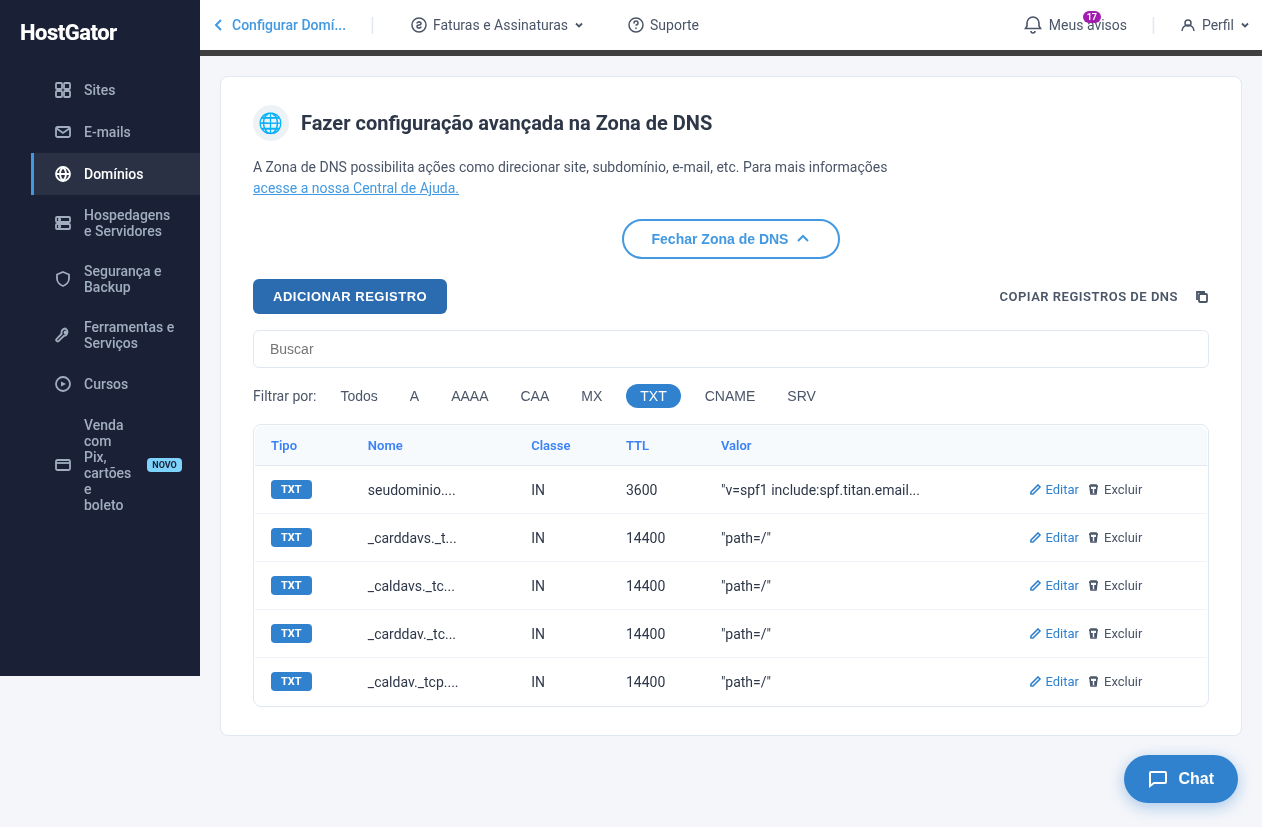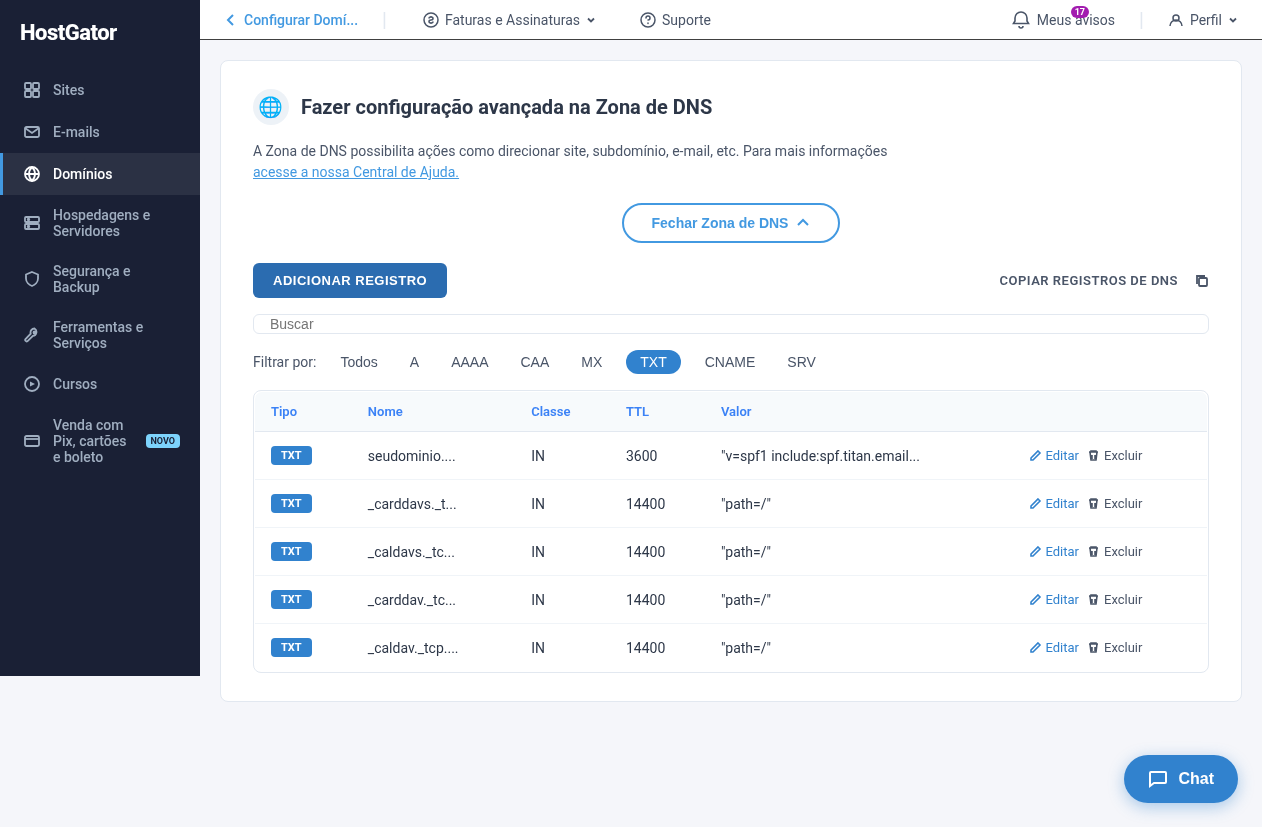--- a/index.html
+++ b/index.html
@@ -28,42 +28,43 @@
       display: flex;
       align-items: center;
       gap: 12px;
       padding: 12px 20px;
       cursor: pointer;
       color: #a0aec0;
       font-size: 14px;
       font-weight: 500;
       border-left: 3px solid transparent;
       transition: all 0.2s;
+      margin-left: 31px;
     }
     .sidebar-item.active { color: #fff; background: rgba(255,255,255,0.08); border-left-color: #4299e1; }
     .sidebar-item-icon { width: 18px; height: 18px; flex-shrink: 0; display: flex; align-items: center; justify-content: center; }
     .sidebar-badge {
       background: #7dd3fc;
       color: #1a2035;
       font-size: 9px;
       font-weight: 700;
       padding: 2px 5px;
       border-radius: 4px;
       margin-left: 4px;
     }
 
     
     .main { flex: 1; display: flex; flex-direction: column; overflow: hidden; }
 
     
     .header {
       background: #fff;
-      border-bottom: 1px solid #404040;
-      padding: 0 24px;
-      height: 40px;
+      border-bottom: 6px solid #404040;
+      padding: 0 12px;
+      height: 56px;
       display: flex;
       align-items: center;
       gap: 20px;
       flex-shrink: 0;
     }
     .header-back {
       display: flex;
       align-items: center;
       gap: 6px;
       color: #4299e1;
@@ -205,21 +206,21 @@
       letter-spacing: 0.5px;
       text-transform: uppercase;
     }
 
     
     .search-container {
       margin-bottom: 16px;
     }
     .search-input {
       width: 100%;
-      padding: 1px 16px;
+      padding: 10px 16px;
       border: 1px solid #e2e8f0;
       border-radius: 6px;
       font-size: 14px;
       color: #0c4a6e;
       outline: none;
     }
 
     
     .filter-row {
       display: flex;

